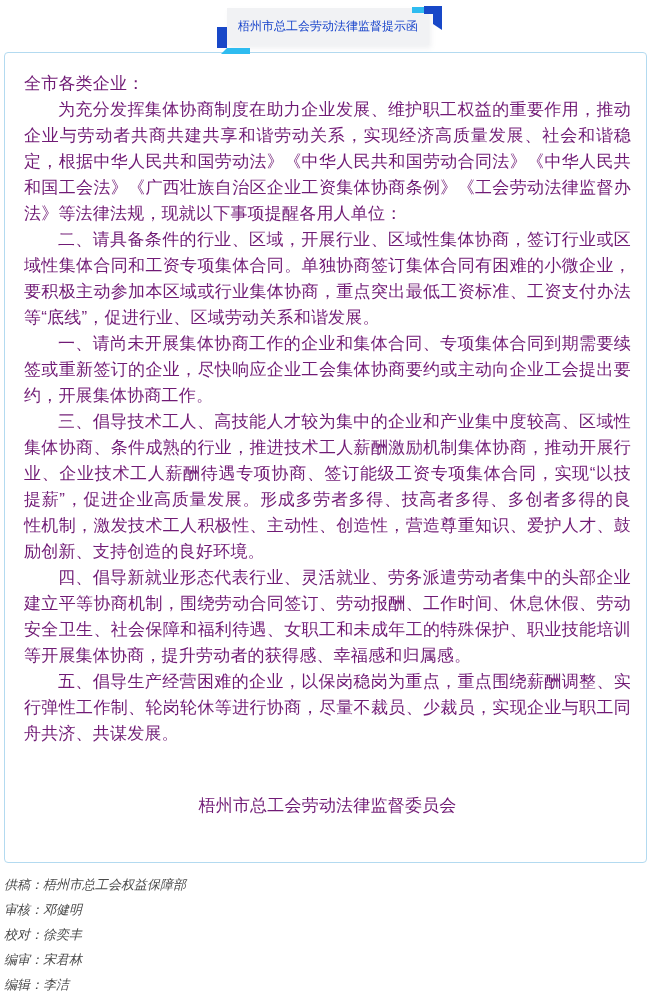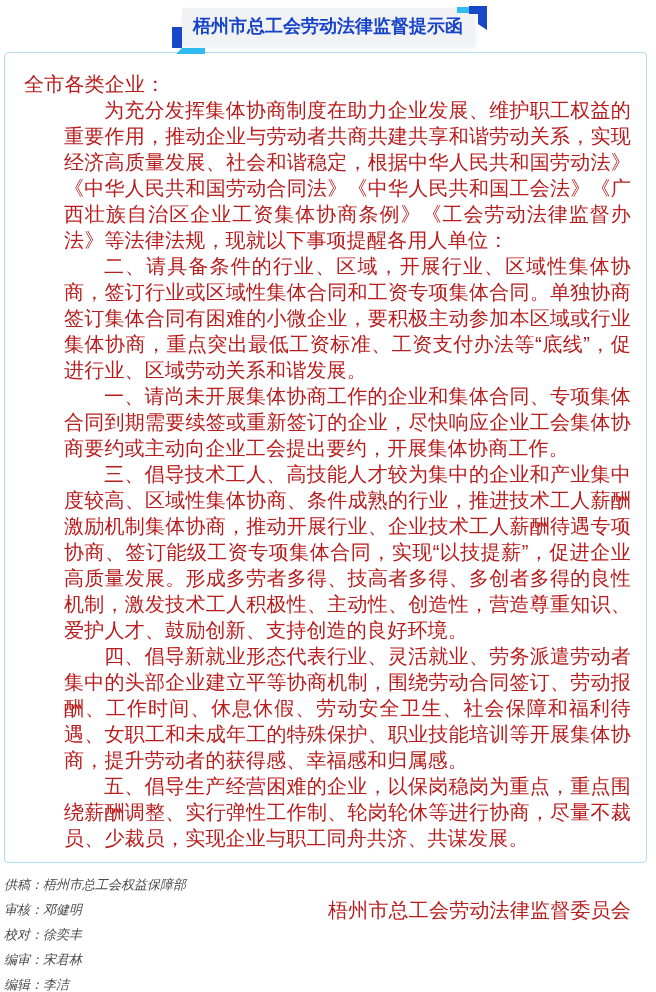--- a/index.html
+++ b/index.html
@@ -23,22 +23,22 @@
     position: absolute;
     top: 8px;
     left: 50%;
     transform: translateX(-50%);
     z-index: 5;
   }
   .banner-box {
     position: relative;
     background: #f1f2f4;
     color: #1743cb;
-    font-size: 18px;
-    font-weight: bold;
+    font-size: 12px;
+    font-weight: normal;
     line-height: 21px;
     padding: 8px 11px;
     white-space: nowrap;
     box-shadow: 2px 3px 5px rgba(120,130,150,0.12);
   }
   .deco { position: absolute; }
   .deco-left-blue {
     left: -10px; top: 19px;
     width: 10px; height: 21px;
     background: #1848c8;
@@ -74,33 +74,33 @@
     width: 643px;
     height: 811px;
     box-sizing: border-box;
     border: 1px solid #b3daf0;
     border-radius: 4px;
     padding: 18px 15px 0 19px;
     z-index: 1;
   }
   .letter-box p {
     margin: 0;
-    font-size: 20px;
+    font-size: 17px;
     line-height: 26px;
-    color: #b91c1c;
+    color: #701a75;
     text-align: justify;
     letter-spacing: 0.2px;
   }
-  .letter-box p.indent { text-indent: 2em; margin-left: 40px; }
+  .letter-box p.indent { text-indent: 2em; }
 
   .signature {
     margin-top: 46px;
     text-align: center;
   }
-  .signature p { text-align: right; }
+  .signature p { text-align: center; }
 
   
   .credits {
     position: absolute;
     left: 4px;
     top: 872px;
     font-size: 13px;
     line-height: 25px;
     color: #4a4a4a;
   }

